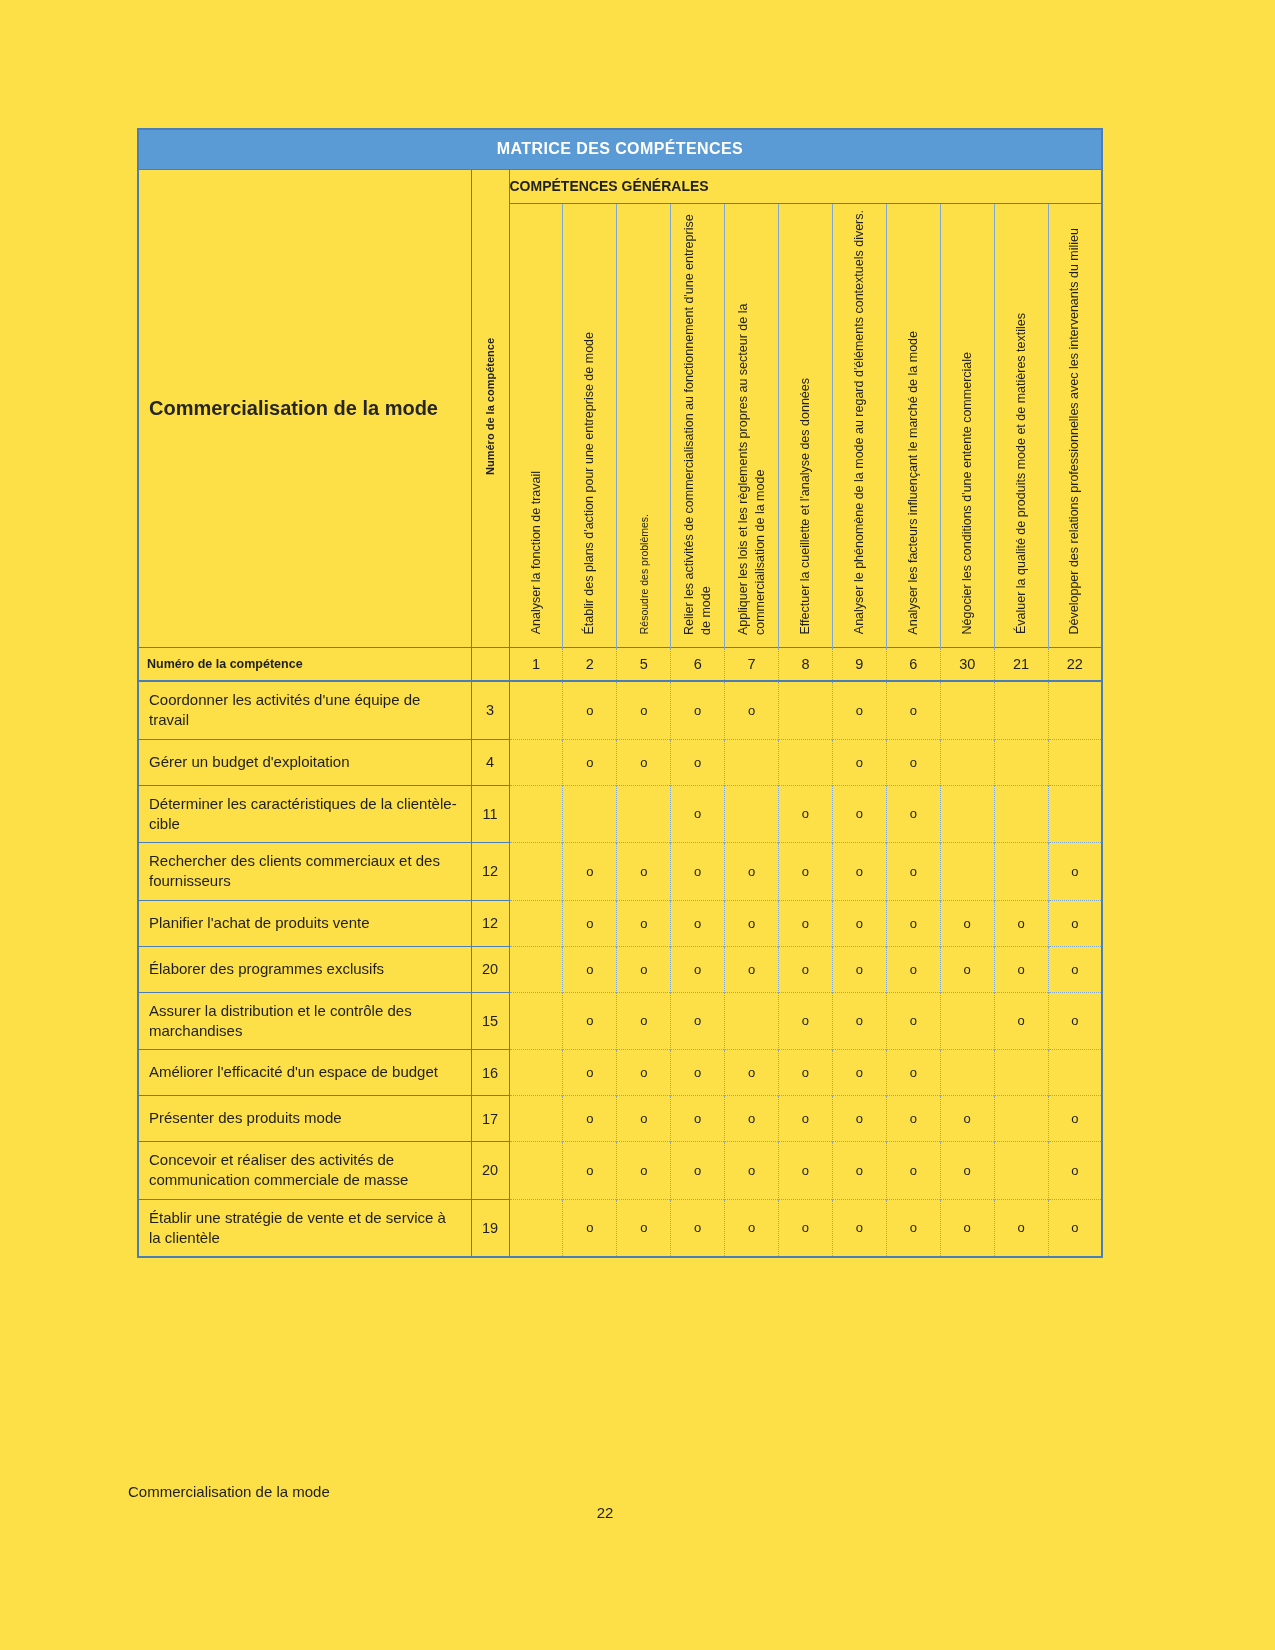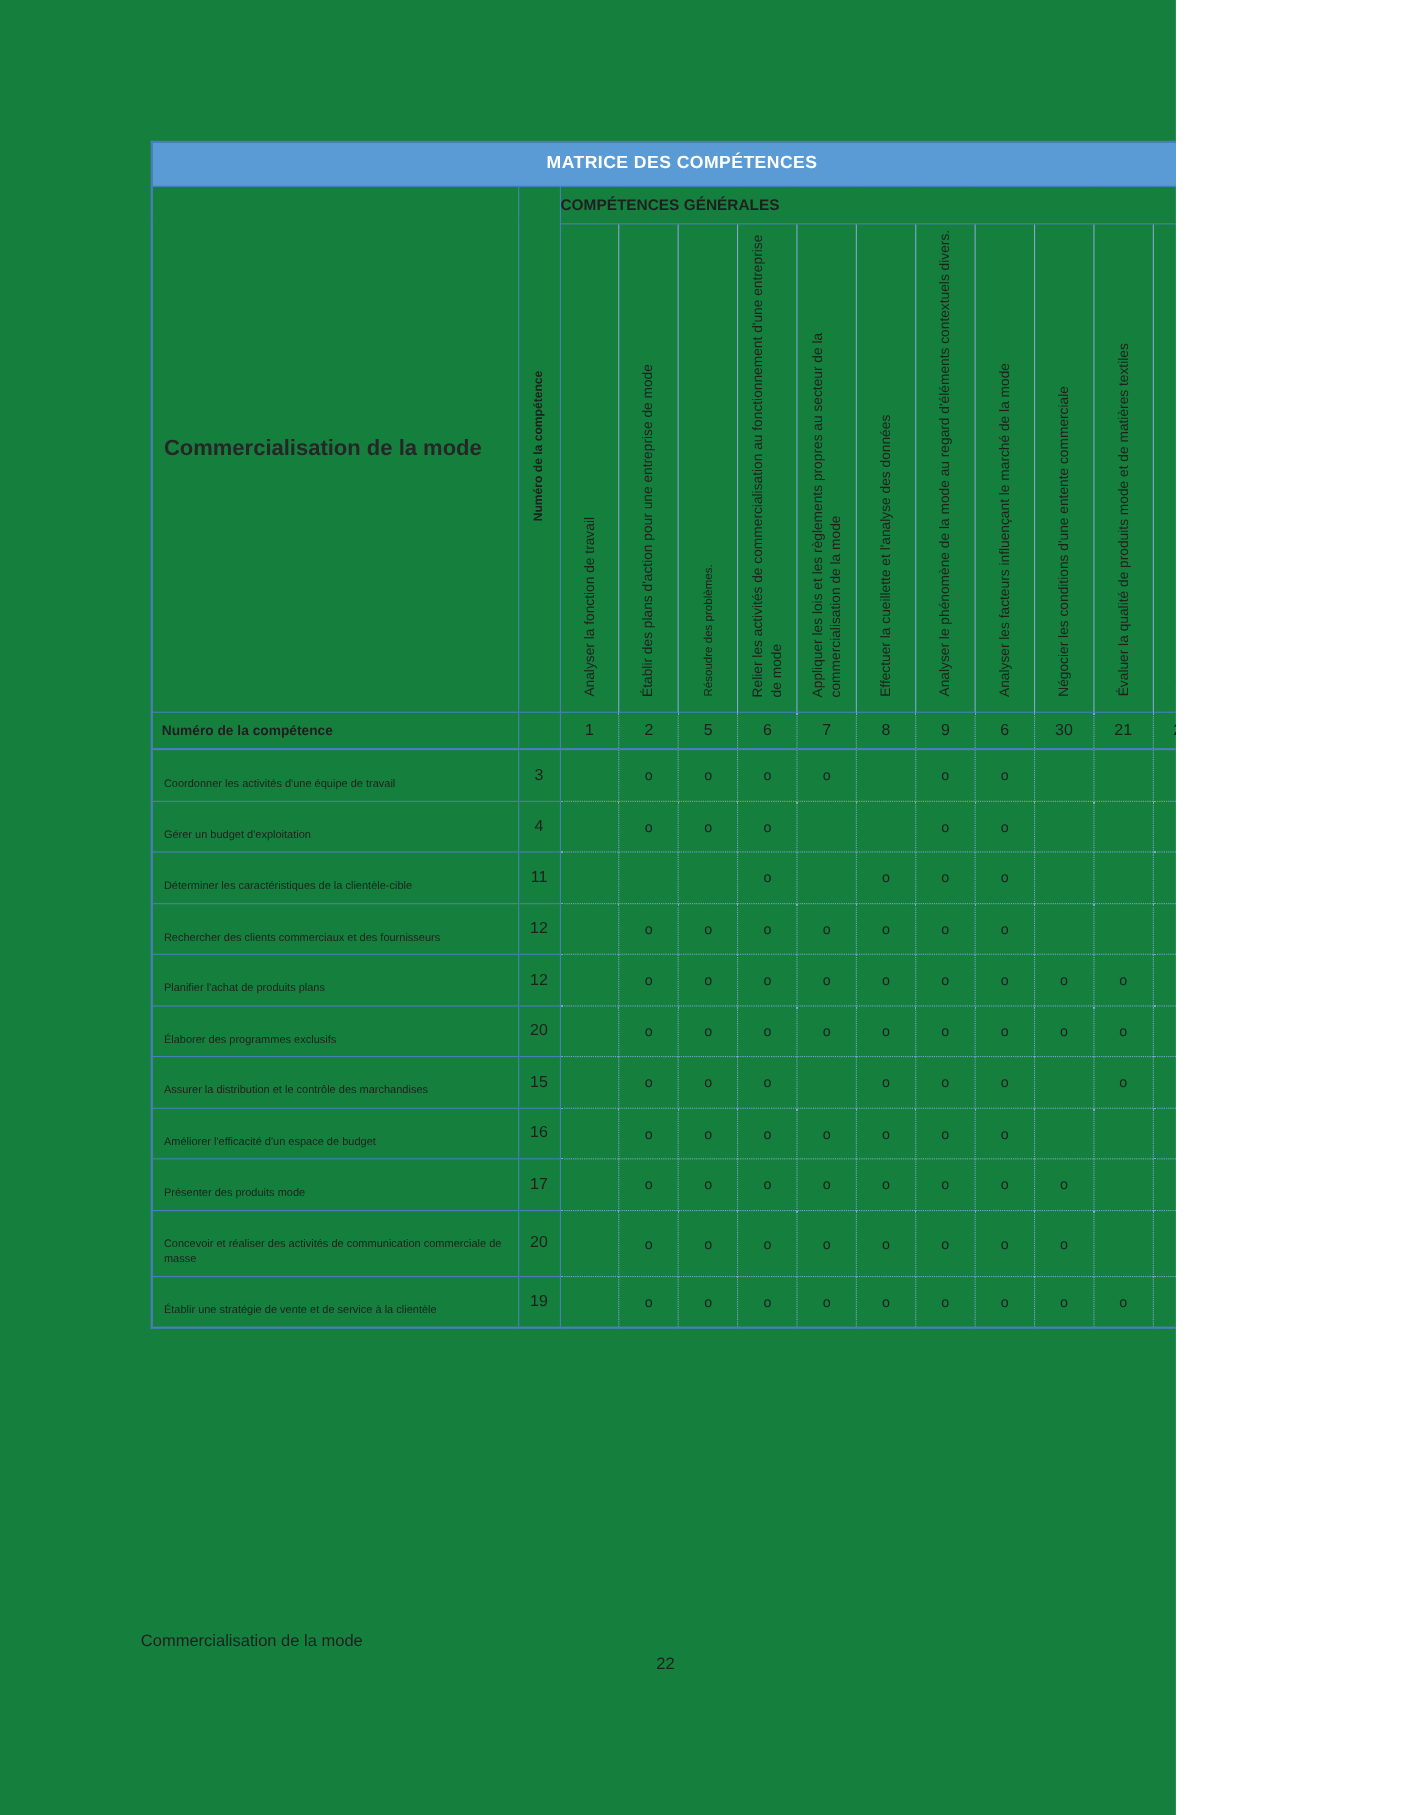--- a/index.html
+++ b/index.html
@@ -3,21 +3,21 @@
 <meta charset="utf-8">
 <style>
   :root{
     --accent:#5b9bd5;
     --line:#4a7ebb;
     --lightline:#7fa7d3;
     --ink:#1f1f1f;
   }
   *{box-sizing:border-box;}
   body{margin:0;background:#ffffff;font-family:"Liberation Sans",sans-serif;color:var(--ink);}
-  .page{position:relative;width:1069px;height:1650px;background:#15803d;overflow:hidden;}
+  .page{position:relative;width:1275px;height:1650px;background:#fde047;overflow:hidden;}
 
   table.matrix{
     position:absolute;left:137px;top:128px;width:966px;
     border-collapse:collapse;table-layout:fixed;
     border:2px solid var(--line);
   }
   td{padding:0;vertical-align:middle;}
 
   .titlebar{
     background:var(--accent);color:#ffffff;font-weight:bold;font-size:16px;
@@ -62,21 +62,21 @@
     border-bottom:2px solid var(--line);
   }
   .colnum{
     text-align:center;font-size:14.5px;
     border-left:1px dotted var(--lightline);
     border-top:1px solid var(--line);
     border-bottom:2px solid var(--line);
   }
 
   .rowlabel{
-    font-size:10px;line-height:1.35;padding:24px 12px 8px 10px;
+    font-size:15px;line-height:1.35;padding:8px 12px 8px 10px;
     height:46px;
     border-right:1px solid var(--line);
     border-top:1px solid var(--line);
   }
   .rownum{
     text-align:center;font-size:14.5px;
     border-right:1px solid var(--line);
     border-top:1px solid var(--line);
   }
   .mark{
@@ -209,21 +209,21 @@
           <td class="mark">o</td>
           <td class="mark">o</td>
           <td class="mark">o</td>
           <td class="mark">o</td>
           <td class="mark">o</td>
           <td class="mark"></td>
           <td class="mark"></td>
           <td class="mark">o</td>
         </tr>
         <tr>
-          <td class="rowlabel">Planifier l'achat de produits plans</td>
+          <td class="rowlabel">Planifier l'achat de produits vente</td>
           <td class="rownum">12</td>
           <td class="mark"></td>
           <td class="mark">o</td>
           <td class="mark">o</td>
           <td class="mark">o</td>
           <td class="mark">o</td>
           <td class="mark">o</td>
           <td class="mark">o</td>
           <td class="mark">o</td>
           <td class="mark">o</td>

